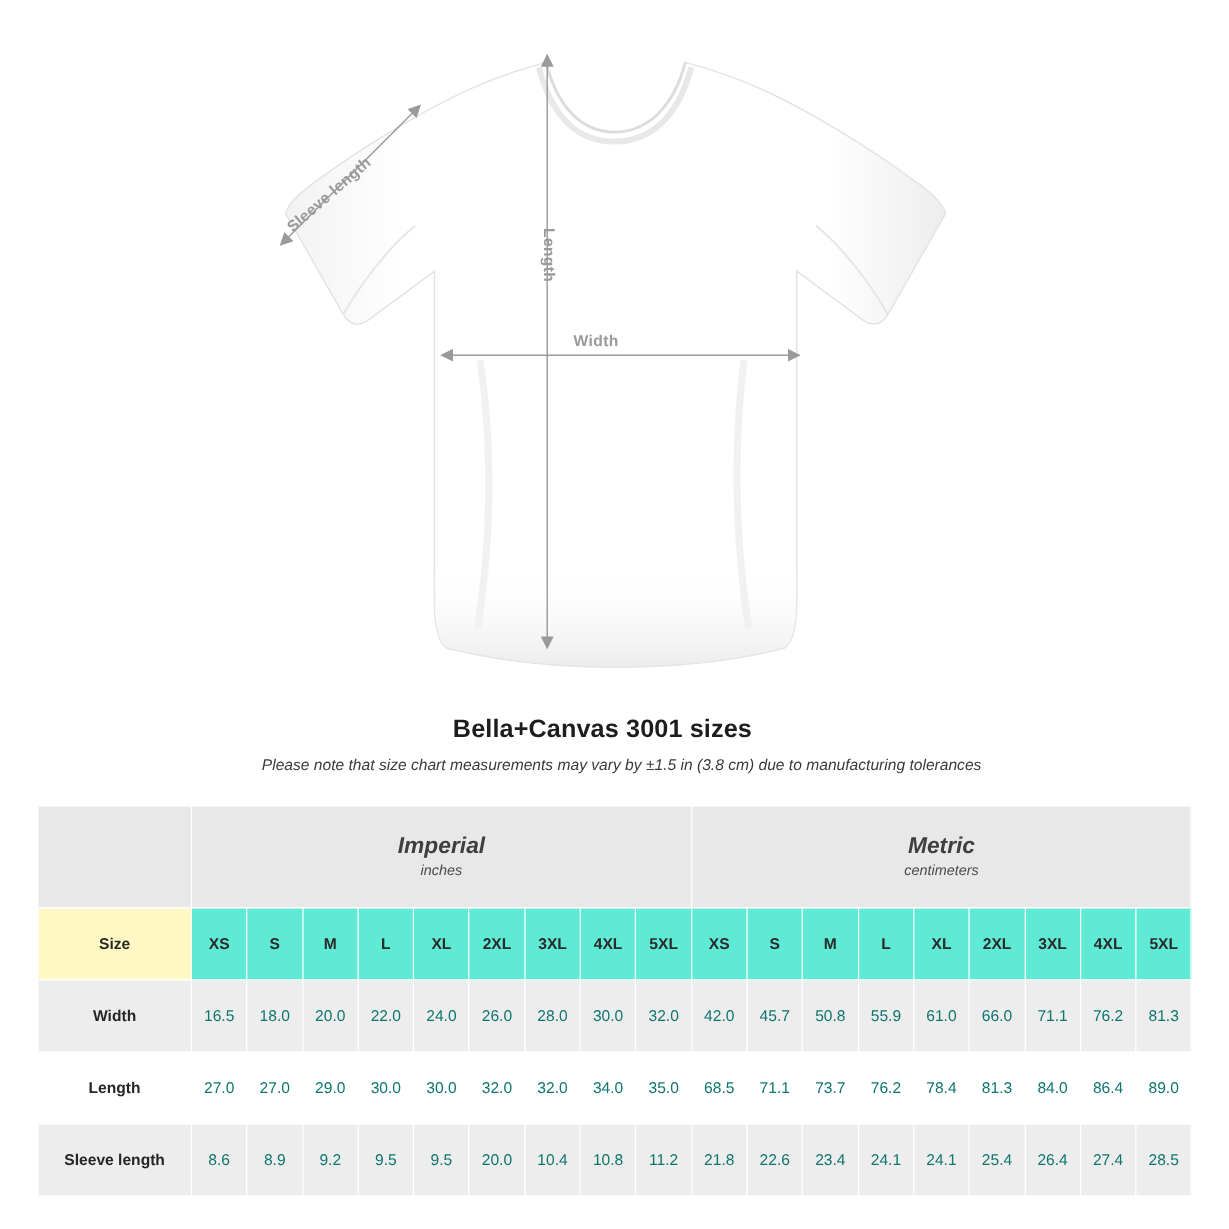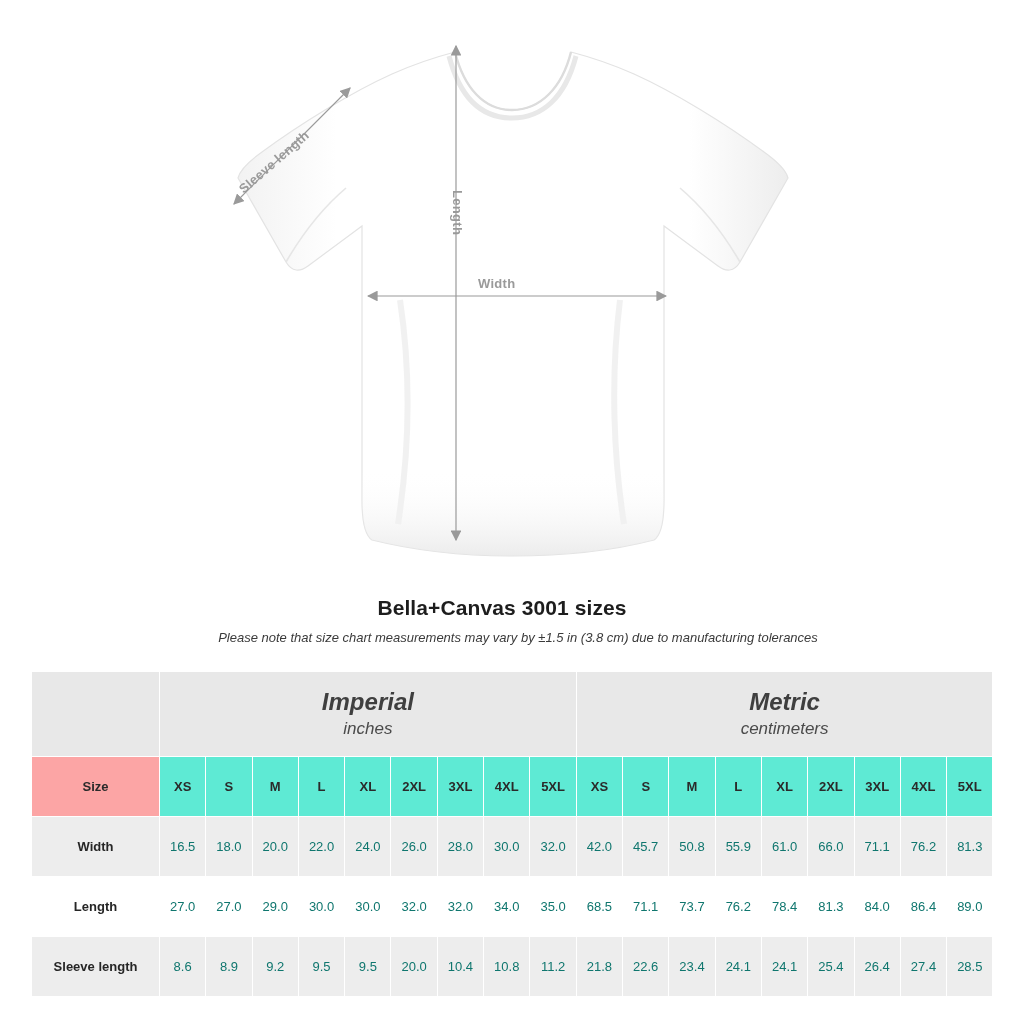--- a/index.html
+++ b/index.html
@@ -100,45 +100,45 @@
     padding: 0;
     text-align: center;
     vertical-align: middle;
   }
 
   .unit-head {
     background: #e8e8e8;
     height: 84px;
   }
   .unit-head .unit-name {
-    font-size: 24px;
+    font-size: 19px;
     font-style: italic;
     font-weight: bold;
     color: #3f3f3f;
     line-height: 1.25;
   }
   .unit-head .unit-sub {
-    font-size: 17px;
+    font-size: 12px;
     font-style: italic;
     color: #4a4a4a;
     line-height: 1.4;
   }
   .corner-cell {
     background: #e8e8e8;
   }
 
   tr.header-row td {
     background: #5eead4;
     height: 59px;
     font-size: 13px;
     font-weight: bold;
     color: #2a2a2a;
   }
   tr.header-row td.row-title {
-    background: #fca5a5;
+    background: #fef9c3;
     font-size: 13px;
     font-weight: bold;
   }
 
   tr.data-row td {
     height: 59px;
     font-size: 13px;
     color: #0f766e;
   }
   tr.data-row.shade td {

